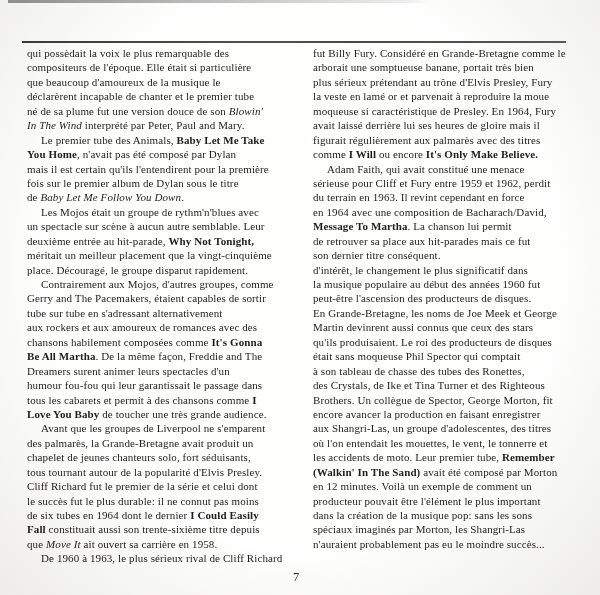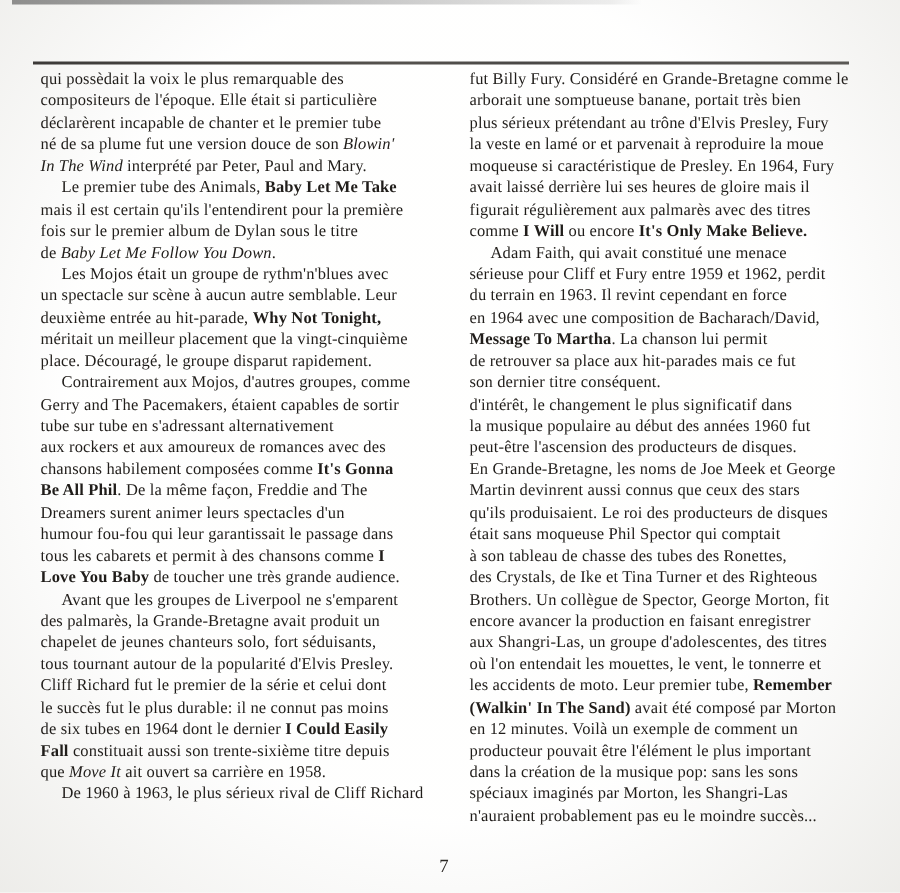--- a/index.html
+++ b/index.html
@@ -65,38 +65,40 @@
 </style>
 </head>
 <body>
 
 <div class="sheet">
   <div class="scan-artifact-top"></div>
   <div class="top-rule"></div>
   <div class="column column-left" id="col-left">
       <div class="line"><span class="run-n">qui possèdait la voix le plus remarquable des</span></div>
       <div class="line"><span class="run-n">compositeurs de l'époque. Elle était si particulière</span></div>
+      <div class="line"><span class="run-n">que beaucoup d'amoureux de la musique le</span></div>
       <div class="line"><span class="run-n">déclarèrent incapable de chanter et le premier tube</span></div>
       <div class="line"><span class="run-n">né de sa plume fut une version douce de son </span><span class="run-i">Blowin'</span></div>
       <div class="line"><span class="run-i">In The Wind</span><span class="run-n"> interprété par Peter, Paul and Mary.</span></div>
       <div class="line indent"><span class="run-n">Le premier tube des Animals, </span><span class="run-b">Baby Let Me Take</span></div>
+      <div class="line"><span class="run-b">You Home</span><span class="run-n">, n'avait pas été composé par Dylan</span></div>
       <div class="line"><span class="run-n">mais il est certain qu'ils l'entendirent pour la première</span></div>
       <div class="line"><span class="run-n">fois sur le premier album de Dylan sous le titre</span></div>
       <div class="line"><span class="run-n">de </span><span class="run-i">Baby Let Me Follow You Down</span><span class="run-n">.</span></div>
       <div class="line indent"><span class="run-n">Les Mojos était un groupe de rythm'n'blues avec</span></div>
       <div class="line"><span class="run-n">un spectacle sur scène à aucun autre semblable. Leur</span></div>
       <div class="line"><span class="run-n">deuxième entrée au hit-parade, </span><span class="run-b">Why Not Tonight,</span></div>
       <div class="line"><span class="run-n">méritait un meilleur placement que la vingt-cinquième</span></div>
       <div class="line"><span class="run-n">place. Découragé, le groupe disparut rapidement.</span></div>
       <div class="line indent"><span class="run-n">Contrairement aux Mojos, d'autres groupes, comme</span></div>
       <div class="line"><span class="run-n">Gerry and The Pacemakers, étaient capables de sortir</span></div>
       <div class="line"><span class="run-n">tube sur tube en s'adressant alternativement</span></div>
       <div class="line"><span class="run-n">aux rockers et aux amoureux de romances avec des</span></div>
       <div class="line"><span class="run-n">chansons habilement composées comme </span><span class="run-b">It's Gonna</span></div>
-      <div class="line"><span class="run-b">Be All Phil</span><span class="run-n">. De la même façon, Freddie and The</span></div>
+      <div class="line"><span class="run-b">Be All Martha</span><span class="run-n">. De la même façon, Freddie and The</span></div>
       <div class="line"><span class="run-n">Dreamers surent animer leurs spectacles d'un</span></div>
       <div class="line"><span class="run-n">humour fou-fou qui leur garantissait le passage dans</span></div>
       <div class="line"><span class="run-n">tous les cabarets et permit à des chansons comme </span><span class="run-b">I</span></div>
       <div class="line"><span class="run-b">Love You Baby</span><span class="run-n"> de toucher une très grande audience.</span></div>
       <div class="line indent"><span class="run-n">Avant que les groupes de Liverpool ne s'emparent</span></div>
       <div class="line"><span class="run-n">des palmarès, la Grande-Bretagne avait produit un</span></div>
       <div class="line"><span class="run-n">chapelet de jeunes chanteurs solo, fort séduisants,</span></div>
       <div class="line"><span class="run-n">tous tournant autour de la popularité d'Elvis Presley.</span></div>
       <div class="line"><span class="run-n">Cliff Richard fut le premier de la série et celui dont</span></div>
       <div class="line"><span class="run-n">le succès fut le plus durable: il ne connut pas moins</span></div>

